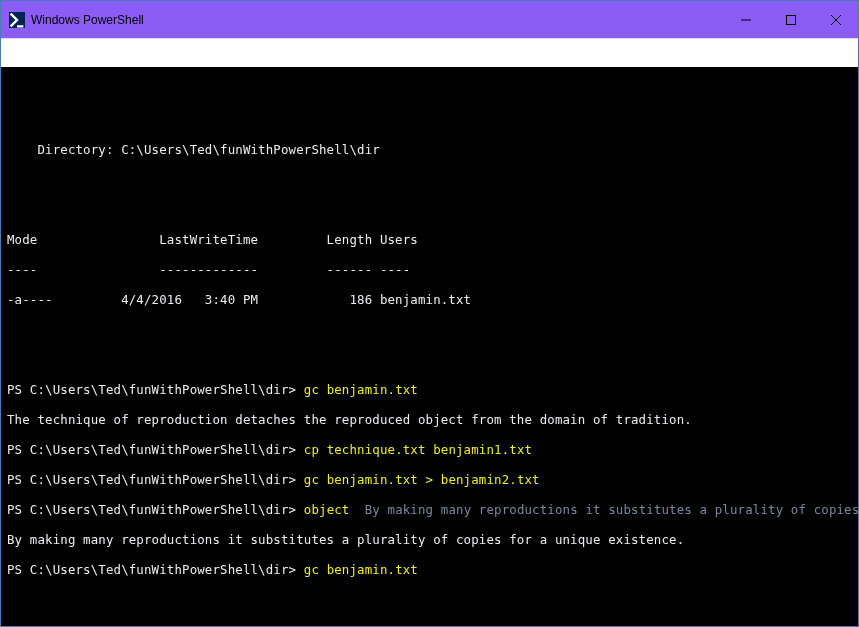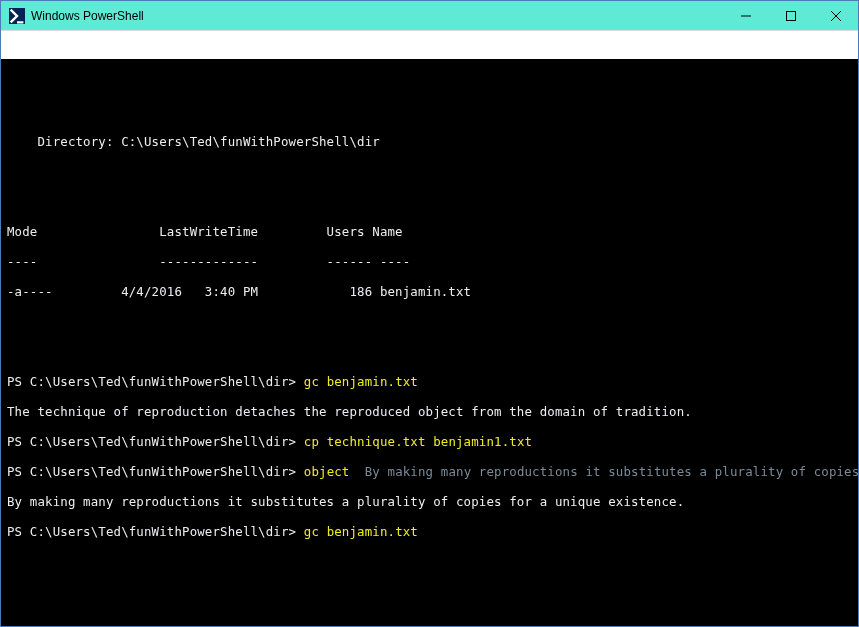--- a/index.html
+++ b/index.html
@@ -5,22 +5,22 @@
     * { margin: 0; padding: 0; box-sizing: border-box; }
     body {
       font-family: "Segoe UI", Tahoma, sans-serif;
       background: #fff;
       width: 859px;
       height: 627px;
       overflow: hidden;
       border: 1px solid #4a7db5;
     }
     .titlebar {
-      height: 30px;
-      background: #5eead4;
+      height: 38px;
+      background: #8b5cf6;
       display: flex;
       align-items: center;
       border-bottom: 1px solid #ddd;
       justify-content: space-between;
     }
     .titlebar-icon {
       width: 16px;
       height: 16px;
       margin: 0 6px 0 8px;
       background: #012456;
@@ -131,28 +131,29 @@
   </div>
 </div>
 
 <div class="terminal-wrap">
 <div class="terminal">
 <div> </div>
 <div> </div>
 <div>    Directory: C:\Users\Ted\funWithPowerShell\dir</div>
 <div> </div>
 <div> </div>
-<div>Mode                LastWriteTime         Users Name</div>
+<div>Mode                LastWriteTime         Length Users</div>
 <div>----                -------------         ------ ----</div>
 <div>-a----         4/4/2016   3:40 PM            186 benjamin.txt</div>
 <div> </div>
 <div> </div>
 <div><span>PS C:\Users\Ted\funWithPowerShell\dir&gt;</span> <span class="yellow">gc benjamin.txt</span></div>
 <div>The technique of reproduction detaches the reproduced object from the domain of tradition.</div>
 <div><span>PS C:\Users\Ted\funWithPowerShell\dir&gt;</span> <span class="yellow">cp technique.txt benjamin1.txt</span></div>
+<div><span>PS C:\Users\Ted\funWithPowerShell\dir&gt;</span> <span class="yellow">gc benjamin.txt &gt; benjamin2.txt</span></div>
 <div><span>PS C:\Users\Ted\funWithPowerShell\dir&gt;</span> <span class="yellow">object</span><span class="gray">  By making many reproductions it substitutes a plurality of copies for a un</span></div>
 <div>By making many reproductions it substitutes a plurality of copies for a unique existence.</div>
 <div><span>PS C:\Users\Ted\funWithPowerShell\dir&gt;</span> <span class="yellow">gc benjamin.txt</span></div>
 
 
 
 
 
 
 </div>

